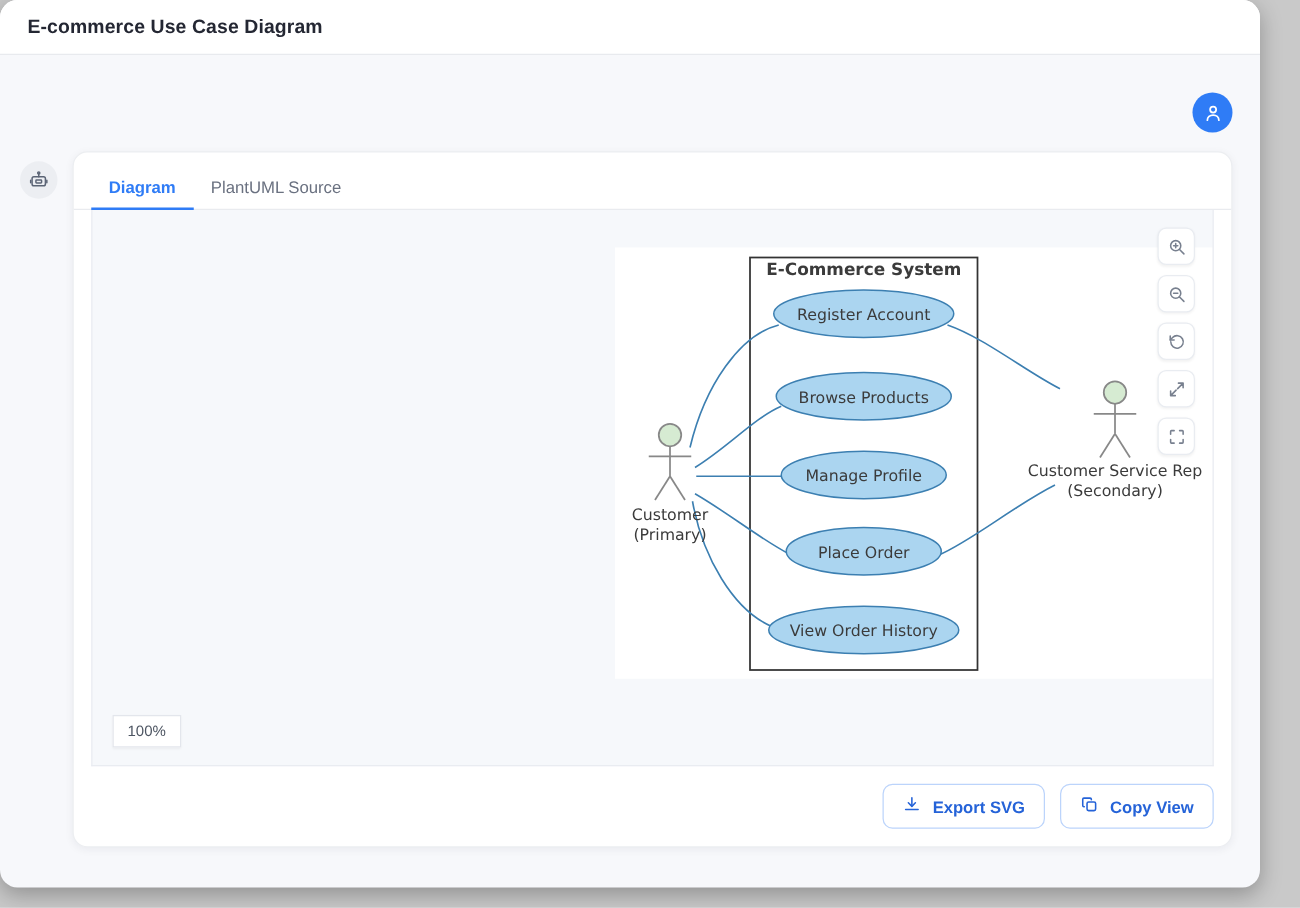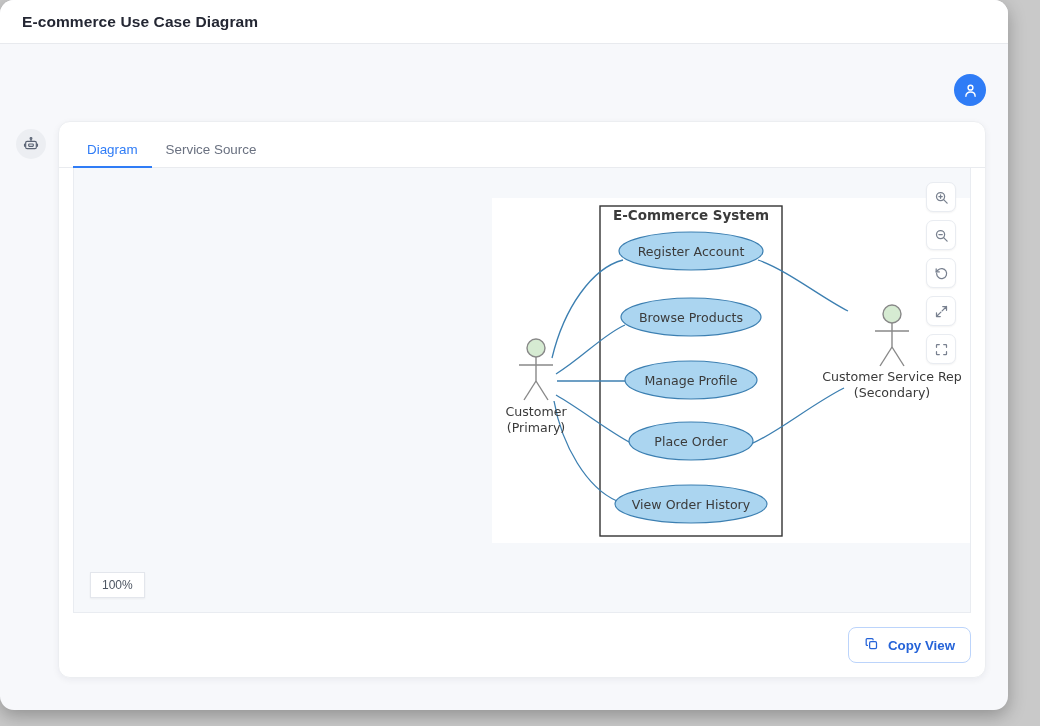--- a/index.html
+++ b/index.html
@@ -95,21 +95,21 @@
     font-size: 13.4px;
     color: #6a7180;
     cursor: pointer;
     border-bottom: 2.5px solid transparent;
     margin-bottom: -1px;
     white-space: nowrap;
   }
   .tab.active {
     color: #2f7cf6;
     border-bottom-color: #2f7cf6;
-    font-weight: normal;
+    font-weight: bold;
   }
   
   .canvas-wrap {
     position: relative;
     margin: 0 14px;
     background: #f6f8fb;
     border: 1px solid #e9ecf1;
     border-top: none;
     height: 445px;
     overflow: hidden;
@@ -206,21 +206,21 @@
           <circle cx="12" cy="3.6" r="1.3"></circle>
         <path d="M2.3 12.2v3M21.7 12.2v3"></path>
         <rect x="8.6" y="12" width="6.8" height="3.6" rx=".8"></rect>
       </svg>
     </div>
 
     <div class="card">
 
       <div class="tabs">
         <div class="tab active">Diagram</div>
-        <div class="tab">Service Source</div>
+        <div class="tab">PlantUML Source</div>
       </div>
 
       <div class="canvas-wrap">
 
         <div class="diagram-stage">
           <div class="diagram-surface">
             <svg width="478" height="345" viewBox="0 0 478 345">
 
               <rect x="108" y="8" width="182" height="330" fill="none" stroke="#333333" stroke-width="1.4"></rect>
               <text x="199" y="22" text-anchor="middle" class="uml-title">E-Commerce System</text>
@@ -327,20 +327,30 @@
               <path d="M4 15.5V19a1 1 0 0 0 1 1h3.5"></path>
               <path d="M20 15.5V19a1 1 0 0 1-1 1h-3.5"></path>
             </svg>
           </div>
         </div>
 
         <div class="zoom-badge">100%</div>
       </div>
 
       <div class="card-actions">
+        <div class="act-btn">
+          <span>
+            <svg width="15" height="15" viewBox="0 0 24 24" fill="none" stroke="currentColor" stroke-width="2" stroke-linecap="round" stroke-linejoin="round">
+              <path d="M12 3.5v10.5"></path>
+                <path d="M7.5 10 12 14.5 16.5 10"></path>
+              <path d="M4 18.5h16"></path>
+            </svg>
+          </span>
+          <span>Export SVG</span>
+        </div>
 
         <div class="act-btn">
           <span>
             <svg width="15" height="15" viewBox="0 0 24 24" fill="none" stroke="currentColor" stroke-width="2" stroke-linecap="round" stroke-linejoin="round">
               <rect x="9" y="9" width="11" height="11" rx="2"></rect>
               <path d="M5.5 15H5a1.5 1.5 0 0 1-1.5-1.5V5.5A1.5 1.5 0 0 1 5 4h8a1.5 1.5 0 0 1 1.5 1.5V6"></path>
             </svg>
           </span>
           <span>Copy View</span>
         </div>

